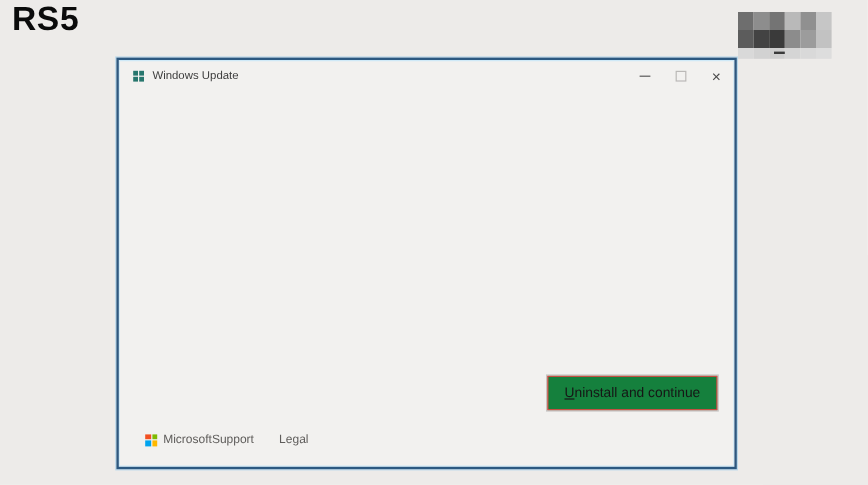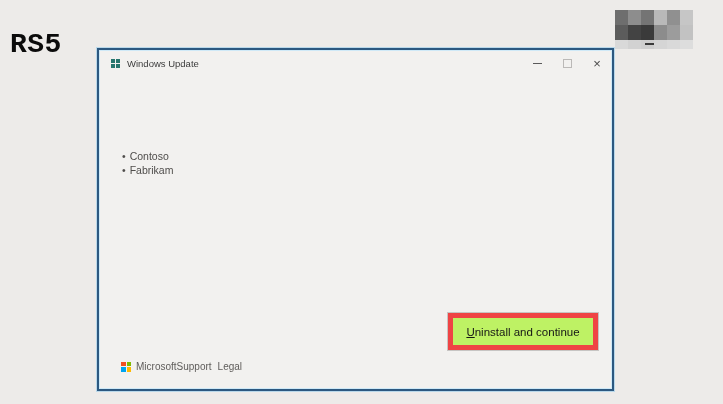--- a/index.html
+++ b/index.html
@@ -3,22 +3,22 @@
 <meta charset="utf-8">
 <style>
   html,body{margin:0;padding:0;}
   body{
     width:723px;height:404px;position:relative;overflow:hidden;
     background:#edebe9;
     font-family:"Liberation Sans", sans-serif;
   }
   .corner-label{
     position:absolute;left:10px;top:0px;
-    font-family:Liberation Mono, monospace;font-weight:bold;
-    font-size:28px;color:#0b0b0b;letter-spacing:0.5px;margin-top:29px;
+    font-family:Liberation Sans, sans-serif;font-weight:bold;
+    font-size:28px;color:#0b0b0b;letter-spacing:0.5px;
   }
   
   .mosaic{position:absolute;left:615px;top:10px;}
   .mosaic-row{display:flex;}
   .mosaic-cell{width:13px;}
   .mosaic-dash{position:absolute;left:30px;top:33px;width:9px;height:2px;background:#3a3a3a;}
   
   .dialog{
     position:absolute;left:97px;top:48px;width:513px;height:339px;
     background:#f2f1ef;
@@ -48,37 +48,37 @@
     position:absolute;left:22px;top:77px;
     font-size:10.5px;color:#6f6d6a;
   }
   .app-list{
     position:absolute;left:23px;top:100px;
     font-size:10.5px;color:#4f4d4b;line-height:13.5px;
   }
   .app-item .bullet{margin-right:4px;}
   .action-button{
     position:absolute;right:14px;top:263px;width:140px;height:27px;
-    background:#bef264;border:5px solid #ef4444;outline:1px solid #c7c5c3;
+    background:#15803d;border:1px solid #ef4444;outline:1px solid #c7c5c3;
     display:flex;align-items:center;justify-content:center;
     font-size:11.5px;color:#161616;cursor:default;
   }
   .action-button u{text-decoration:underline;}
   .footer{
     position:absolute;left:22px;bottom:17px;
     display:flex;align-items:center;font-size:10px;color:#5f5d5b;
   }
   .ms-logo{
     display:grid;grid-template-columns:4.5px 4.5px;grid-template-rows:4.5px 4.5px;gap:1px;
     margin-right:5px;
   }
   .ms-logo span{display:block;}
   .footer-link{cursor:default;}
   .footer-link.support{}
-  .footer-link.legal{margin-left:6px;}
+  .footer-link.legal{margin-left:21px;}
 </style>
 </head>
 <body style="background: rgb(237, 235, 233);">
 
 <div class="corner-label">RS5</div>
 
 <div class="mosaic">
   <div class="mosaic-dash"></div>
 <div class="mosaic-row">
       <span class="mosaic-cell" style="background: rgb(110, 110, 110); height: 15px;"></span>
@@ -124,28 +124,20 @@
           <span class="max-glyph"></span>
         </span>
       <span class="ctrl">
           <span class="close-glyph">×</span>
         </span>
     </span>
   </div>
 
 
 
-  <div class="app-list">
-    <div class="app-item">
-      <span class="bullet">•</span><span>Contoso</span>
-    </div>
-    <div class="app-item">
-      <span class="bullet">•</span><span>Fabrikam</span>
-    </div>
-  </div>
 
   <div class="action-button">
     <span><u>U</u><span>ninstall and continue</span></span>
   </div>
 
   <div class="footer">
     <span class="ms-logo">
       <span style="background: rgb(242, 80, 34);"></span>
         <span style="background: rgb(127, 186, 0);"></span>
         <span style="background: rgb(0, 164, 239);"></span>

